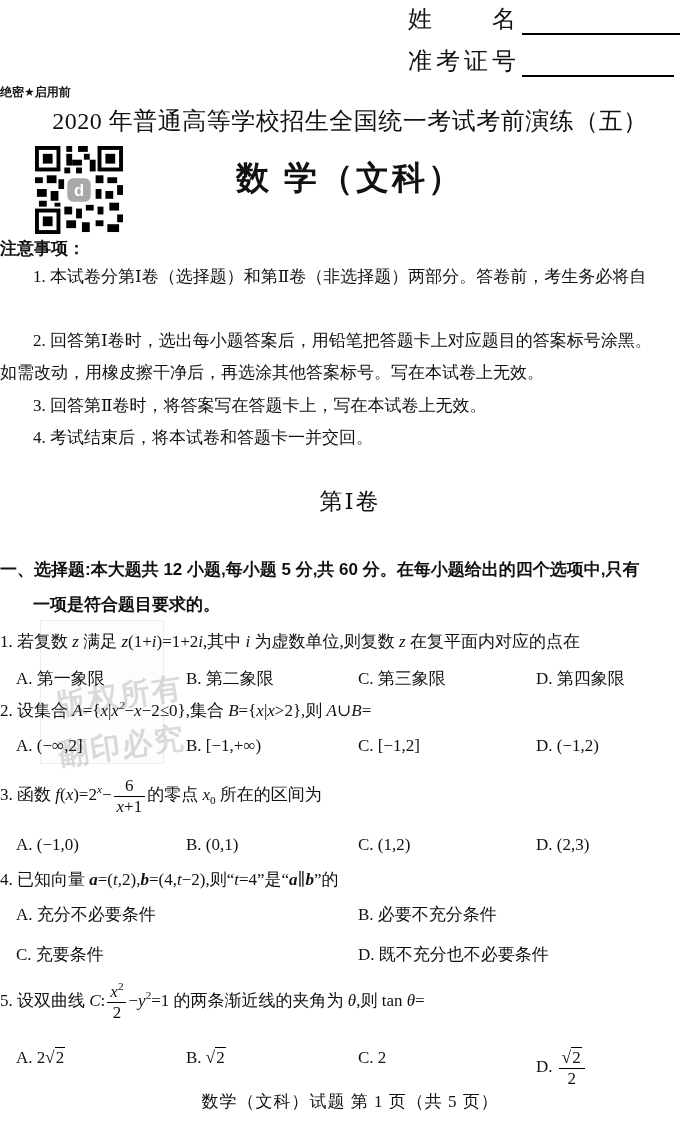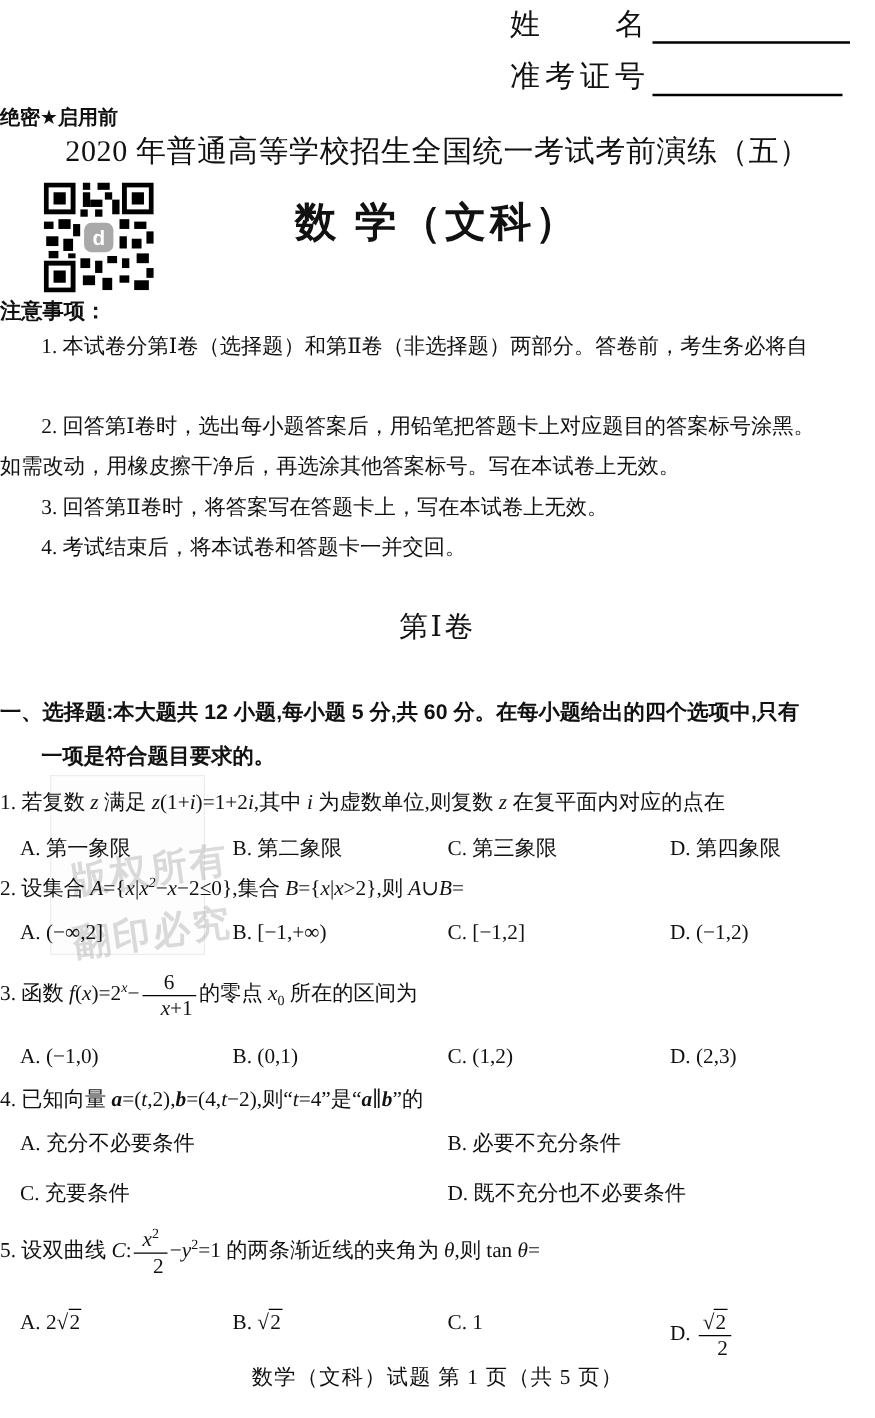--- a/index.html
+++ b/index.html
@@ -11,21 +11,21 @@
   .center{left:0;width:700px;text-align:center;}
 
   
   .idline{left:408px;font-size:24px;white-space:nowrap;}
   .idlabel{display:inline-block;width:108px;text-align:justify;text-align-last:justify;vertical-align:bottom;}
   .blank{display:inline-block;height:1.05em;border-bottom:2px solid #000;vertical-align:bottom;margin-left:6px;}
   .blank.w1{width:158px;}
   .blank.w2{width:152px;}
 
   
-  .secret{top:84px;left:0;font-size:16px;}
+  .secret{top:84px;left:0;font-size:12px;}
   .examtitle{top:105px;font-size:24px;letter-spacing:0.5px;text-align:center;}
   .subject{top:156px;font-size:33px;letter-spacing:3px;}
   .qr{left:35px;top:146px;}
 
   
   .nhead{top:237px;left:0;font-size:17px;text-align:center;}
   .nline{font-size:17px;white-space:nowrap;}
 
   
   .sectitle{top:486px;font-size:23px;letter-spacing:2px;}
@@ -38,21 +38,21 @@
   .c1{left:16px;} .c2{left:186px;} .c3{left:358px;} .c4{left:536px;}
   .h1{left:16px;} .h2{left:358px;}
 
   
   .it{font-style:italic;}
   .bi{font-style:italic;font-weight:bold;}
   sup{font-size:66%;line-height:0;}
   sub{font-size:66%;line-height:0;}
   .frac{display:inline-block;vertical-align:middle;text-align:center;line-height:1.15;margin:0 2px;}
   .frac .num{display:block;border-bottom:1.3px solid #000;padding:0 3px;}
-  .frac .den{display:block;padding:0 3px;margin-left:12px;}
+  .frac .den{display:block;padding:0 3px;}
   .sqrt{white-space:nowrap;}
   .sqrt .rad{border-top:1.3px solid #000;padding:0 1px;}
 
   
   .wmbox{left:40px;top:620px;width:122px;height:142px;border:1px solid #ededed;background:#fdfdfd;}
   .wm{font-size:30px;letter-spacing:2px;color:rgba(90,90,90,0.22);transform:rotate(-8deg);font-weight:bold;white-space:nowrap;}
   .wm1{left:56px;top:676px;}
   .wm2{left:58px;top:726px;}
 
   .footer{top:1090px;font-size:17px;letter-spacing:1px;}
@@ -169,19 +169,19 @@
   </div>
   <div class="row" style="top:943px;">
     <span class="opt h1">C. 充要条件</span>
     <span class="opt h2">D. 既不充分也不必要条件</span>
   </div>
 
   <div class="abs stem" style="top:982px;">5. 设双曲线 <span class="it">C</span>:<span class="frac"><span class="num"><span class="it">x</span><sup>2</sup></span><span class="den">2</span></span>−<span class="it">y</span><sup>2</sup>=1 的两条渐近线的夹角为 <span class="it">θ</span>,则 tan <span class="it">θ</span>=</div>
   <div class="row" style="top:1048px;">
     <span class="opt c1">A. 2<span class="sqrt">√<span class="rad">2</span></span></span>
     <span class="opt c2">B. <span class="sqrt">√<span class="rad">2</span></span></span>
-    <span class="opt c3">C. 1</span>
+    <span class="opt c3">C. 2</span>
     <span class="opt c4">D. <span class="frac"><span class="num"><span class="sqrt">√<span class="rad">2</span></span></span><span class="den">2</span></span></span>
   </div>
 
   <div class="abs center footer">数学（文科）试题 第 1 页（共 5 页）</div>
 
 </div>
 
 </body></html>

